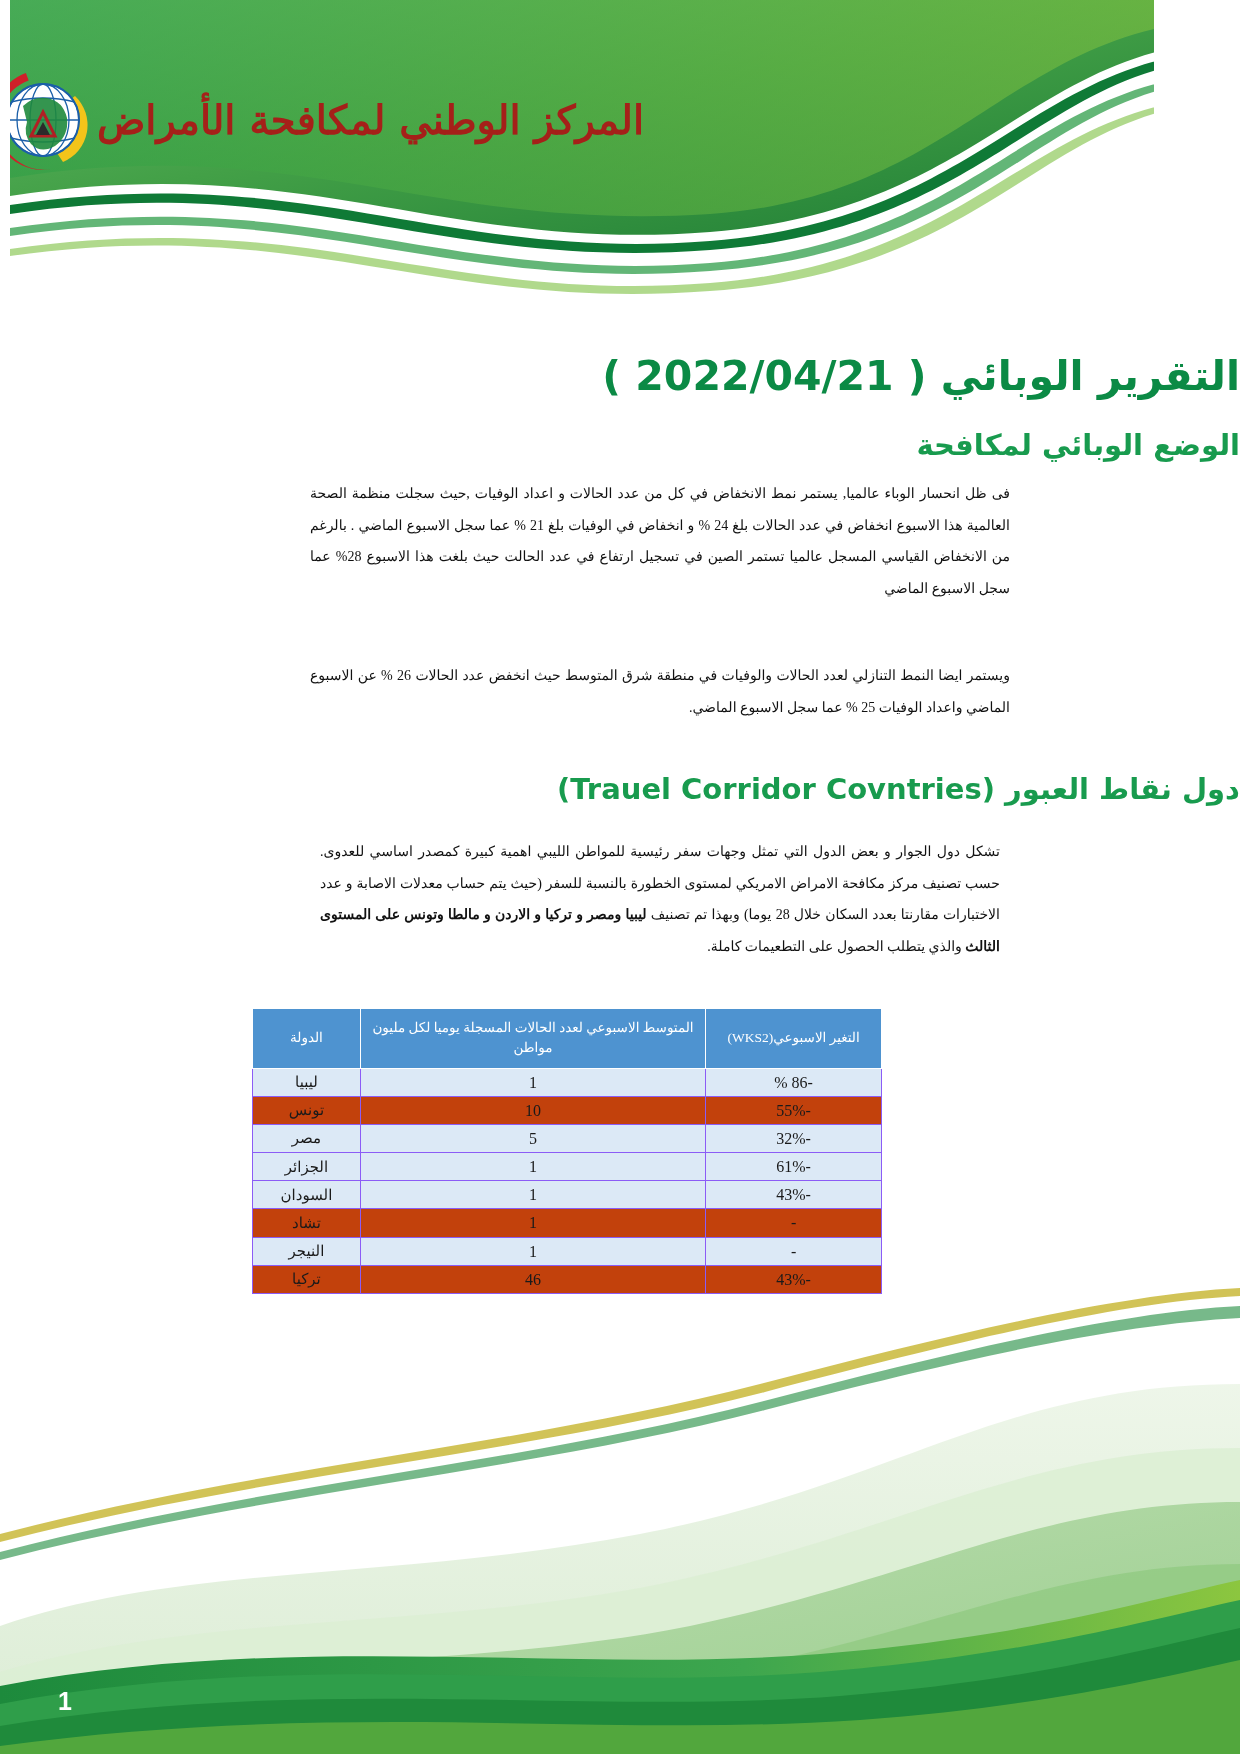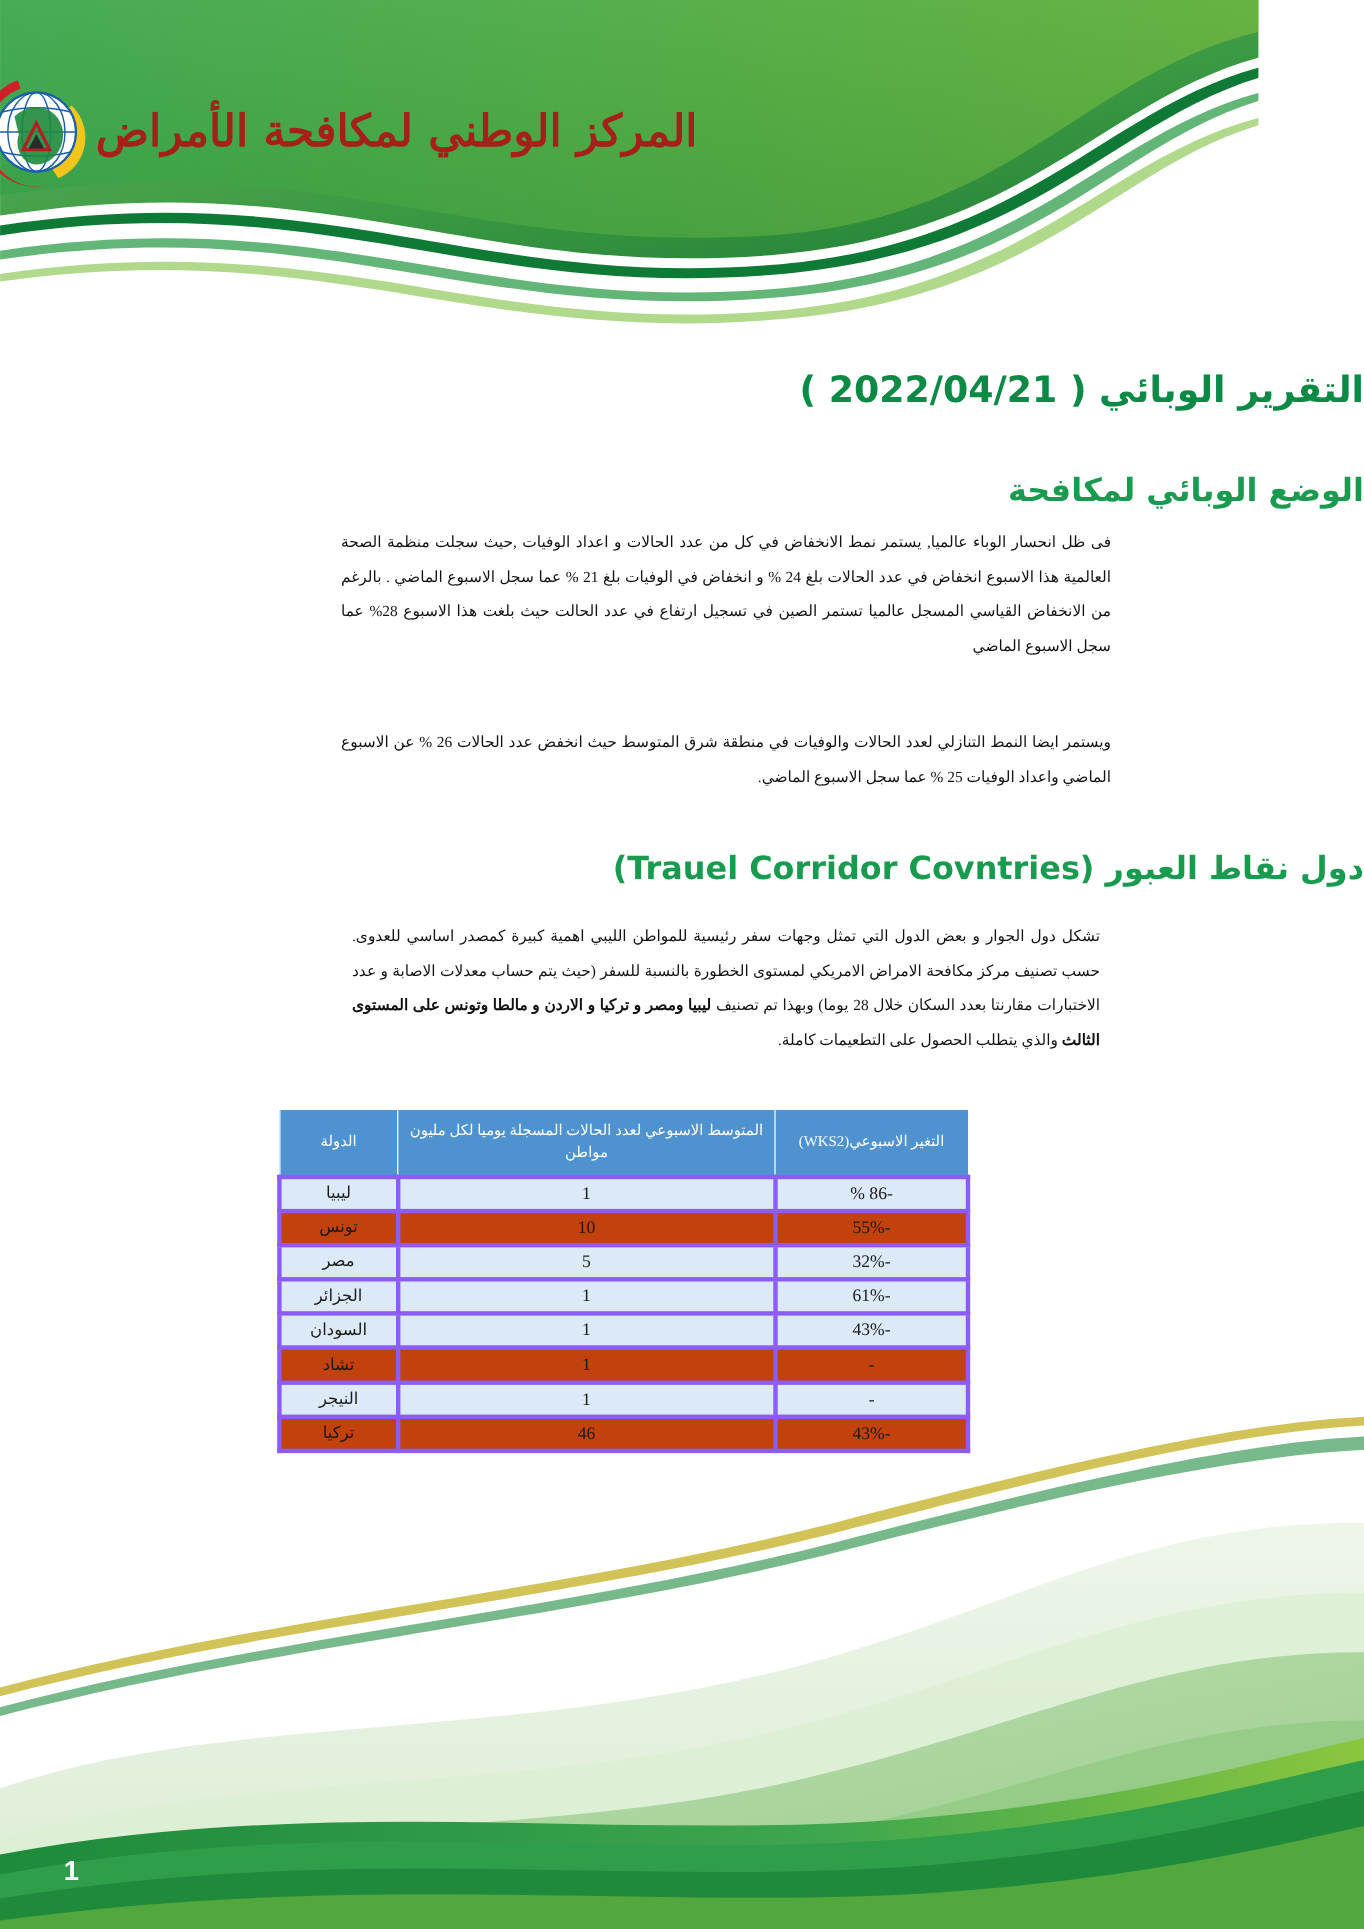--- a/index.html
+++ b/index.html
@@ -10,21 +10,21 @@
     height: 1754px;
     position: relative;
     background: #ffffff;
     font-family: "Liberation Serif", "DejaVu Serif", serif;
     overflow: hidden;
   }
 
   
   .header-band {
     position: absolute;
-    top: 0; left: 0;
+    top: 0; left: 10px;
     width: 1144px;
     height: 330px;
     overflow: hidden;
   }
   .header-svg { position: absolute; top: 0; left: 0; }
 
   .logo-wrap {
     position: absolute;
     top: 62px;
     right: 705px;
@@ -61,26 +61,26 @@
     color: #b02b22;
     letter-spacing: 0.4px;
     direction: ltr;
     white-space: nowrap;
     margin-top: 2px;
   }
 
   
   .report-title {
     position: absolute;
-    top: 334px;
+    top: 352px;
     right: 0;
     width: 1010px;
     text-align: right;
     font-family: "DejaVu Sans", sans-serif;
-    font-size: 33px;
+    font-size: 41px;
     font-weight: bold;
     color: #0b8a45;
     direction: rtl;
     letter-spacing: -0.5px;
   }
 
   .section-head {
     position: absolute;
     right: 0;
     width: 1010px;
@@ -133,21 +133,21 @@
     text-align: center;
     vertical-align: middle;
     border: 1px solid #ffffff;
     line-height: 1.5;
   }
   table.data td {
     font-size: 16px;
     color: #1a1a1a;
     text-align: center;
     padding: 4px 6px;
-    border: 4px solid #8b5cf6;
+    border: 1px solid #8b5cf6;
     height: 25px;
     line-height: 1.2;
   }
   table.data tr.odd td { background: #dce9f6; }
   table.data tr.even td { background: #c2410c; }
   table.data td.country { font-size: 15px; }
   .col-change  { width: 176px; }
   .col-average { width: 346px; }
   .col-country { width: 108px; }
 

